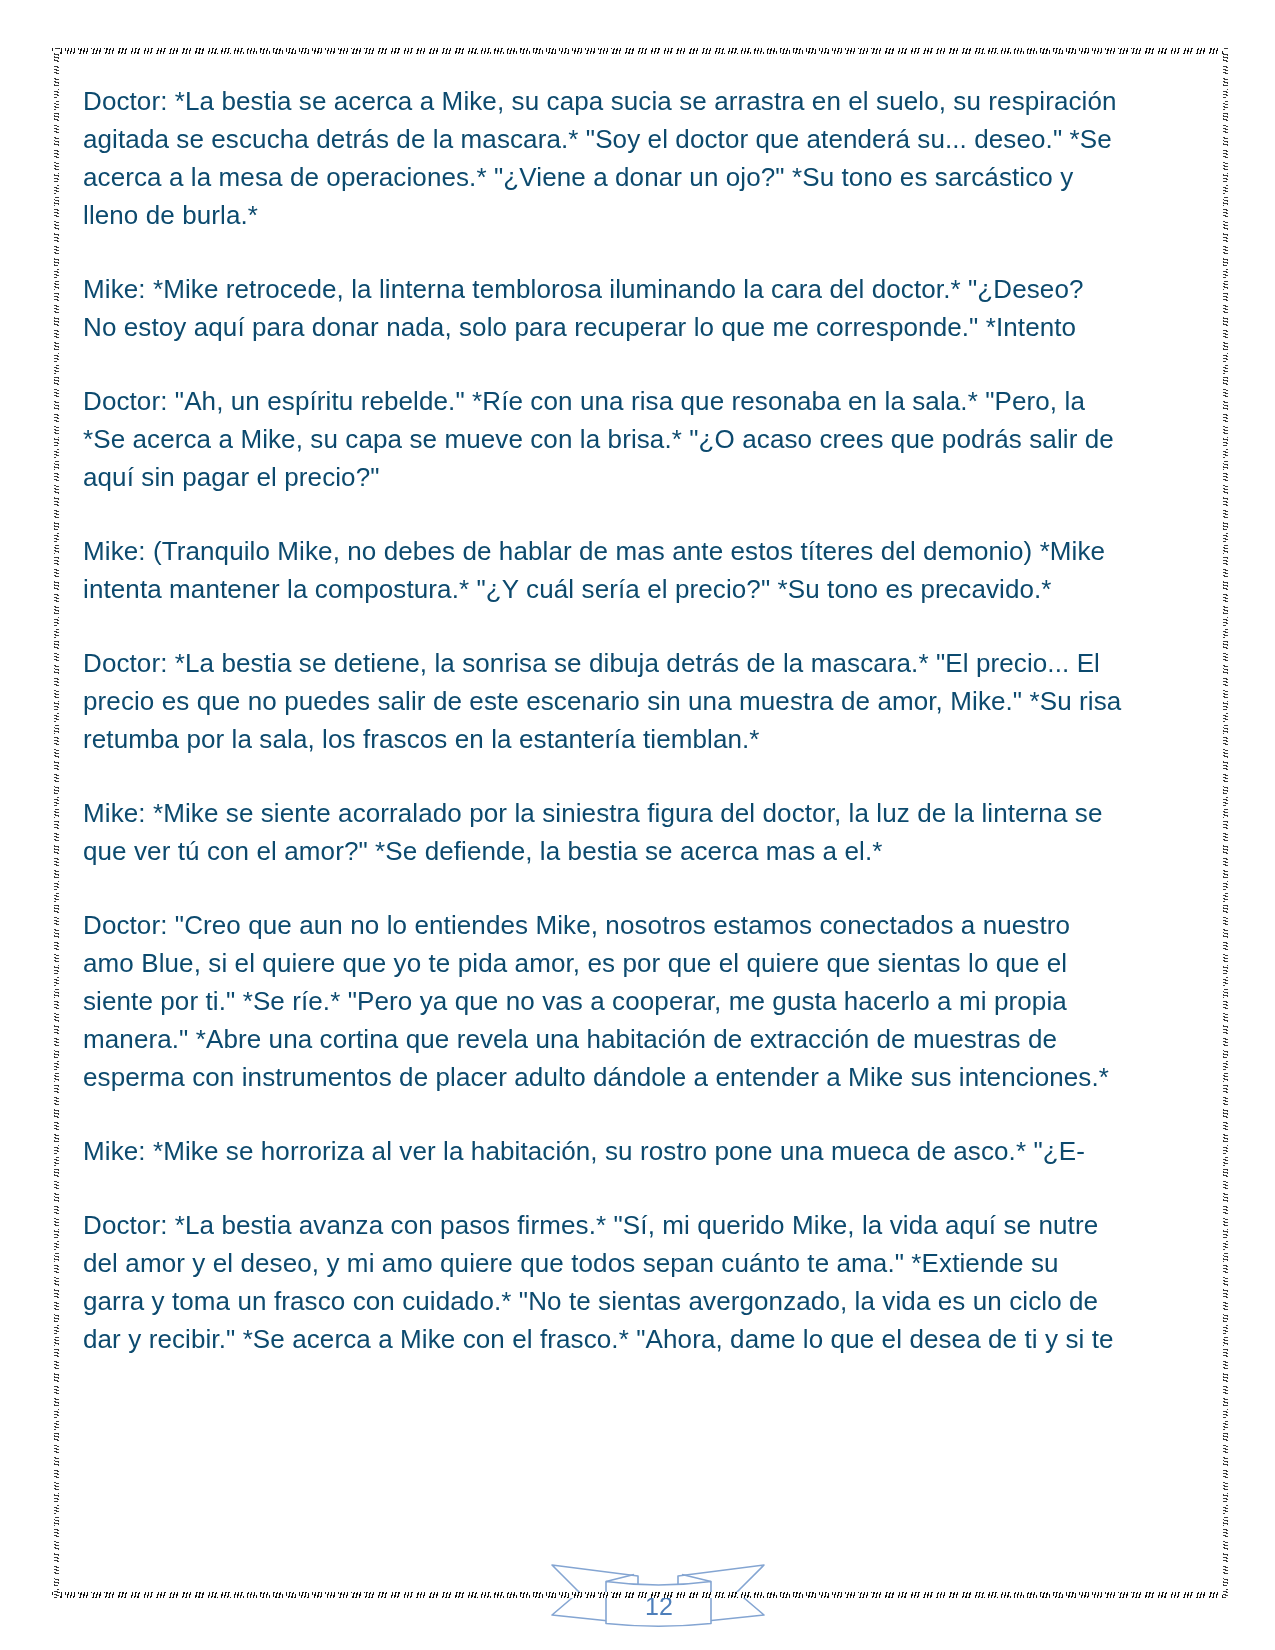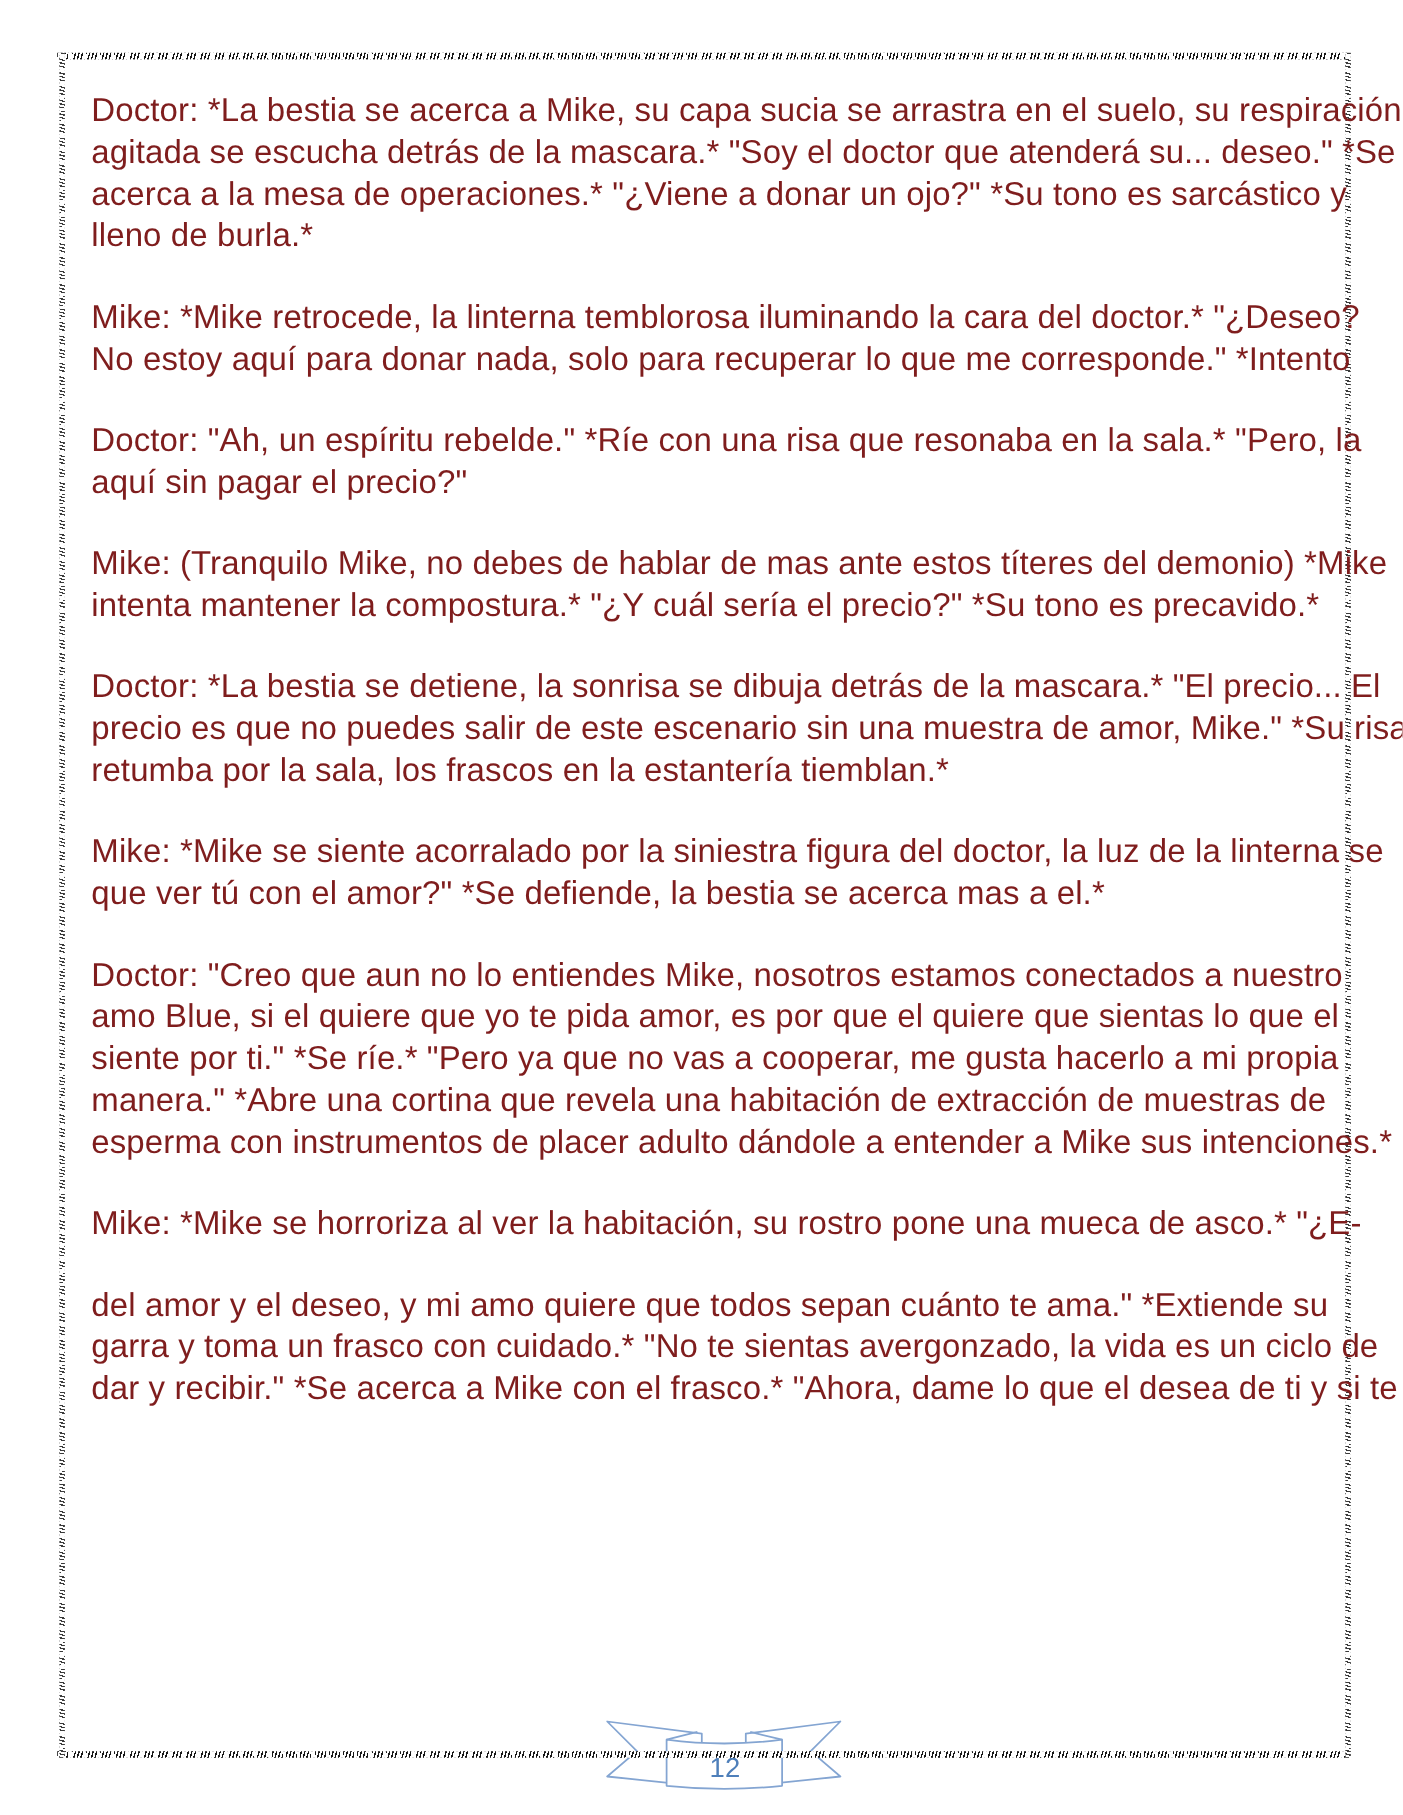--- a/index.html
+++ b/index.html
@@ -42,22 +42,22 @@
   .border-left   { left: 54px; }
   .border-right  { left: 1223px; }
 
   
   .page-text {
     position: absolute;
     left: 83px;
     top: 82px;
     width: 1125px;
     z-index: 3;
-    color: #7f1d1d;
-    font-size: 30px;
+    color: #0c4a6e;
+    font-size: 26px;
     line-height: 38px;
     letter-spacing: 0.1px;
   }
   .paragraph { margin: 0 0 36px 0; }
   .paragraph:last-child { margin-bottom: 0; }
   .text-line { white-space: pre; }
 
   
   .ribbon-wrap {
     position: absolute;
@@ -83,20 +83,21 @@
       <div class="text-line">agitada se escucha detrás de la mascara.* "Soy el doctor que atenderá su... deseo." *Se</div>
       <div class="text-line">acerca a la mesa de operaciones.* "¿Viene a donar un ojo?" *Su tono es sarcástico y</div>
       <div class="text-line">lleno de burla.*</div>
     </div>
     <div class="paragraph">
       <div class="text-line">Mike: *Mike retrocede, la linterna temblorosa iluminando la cara del doctor.* "¿Deseo?</div>
       <div class="text-line">No estoy aquí para donar nada, solo para recuperar lo que me corresponde." *Intento</div>
     </div>
     <div class="paragraph">
       <div class="text-line">Doctor: "Ah, un espíritu rebelde." *Ríe con una risa que resonaba en la sala.* "Pero, la</div>
+      <div class="text-line">*Se acerca a Mike, su capa se mueve con la brisa.* "¿O acaso crees que podrás salir de</div>
       <div class="text-line">aquí sin pagar el precio?"</div>
     </div>
     <div class="paragraph">
       <div class="text-line">Mike: (Tranquilo Mike, no debes de hablar de mas ante estos títeres del demonio) *Mike</div>
       <div class="text-line">intenta mantener la compostura.* "¿Y cuál sería el precio?" *Su tono es precavido.*</div>
     </div>
     <div class="paragraph">
       <div class="text-line">Doctor: *La bestia se detiene, la sonrisa se dibuja detrás de la mascara.* "El precio... El</div>
       <div class="text-line">precio es que no puedes salir de este escenario sin una muestra de amor, Mike." *Su risa</div>
       <div class="text-line">retumba por la sala, los frascos en la estantería tiemblan.*</div>
@@ -109,20 +110,21 @@
       <div class="text-line">Doctor: "Creo que aun no lo entiendes Mike, nosotros estamos conectados a nuestro</div>
       <div class="text-line">amo Blue, si el quiere que yo te pida amor, es por que el quiere que sientas lo que el</div>
       <div class="text-line">siente por ti." *Se ríe.* "Pero ya que no vas a cooperar, me gusta hacerlo a mi propia</div>
       <div class="text-line">manera." *Abre una cortina que revela una habitación de extracción de muestras de</div>
       <div class="text-line">esperma con instrumentos de placer adulto dándole a entender a Mike sus intenciones.*</div>
     </div>
     <div class="paragraph">
       <div class="text-line">Mike: *Mike se horroriza al ver la habitación, su rostro pone una mueca de asco.* "¿E-</div>
     </div>
     <div class="paragraph">
+      <div class="text-line">Doctor: *La bestia avanza con pasos firmes.* "Sí, mi querido Mike, la vida aquí se nutre</div>
       <div class="text-line">del amor y el deseo, y mi amo quiere que todos sepan cuánto te ama." *Extiende su</div>
       <div class="text-line">garra y toma un frasco con cuidado.* "No te sientas avergonzado, la vida es un ciclo de</div>
       <div class="text-line">dar y recibir." *Se acerca a Mike con el frasco.* "Ahora, dame lo que el desea de ti y si te</div>
     </div>
   </div>
 
 <div class="ribbon-wrap">
   <svg width="240" height="95" viewBox="0 0 240 95" xmlns="http://www.w3.org/2000/svg">
     <g fill="#ffffff" stroke="#84a5d2" stroke-width="1.6" stroke-linejoin="round">
 

